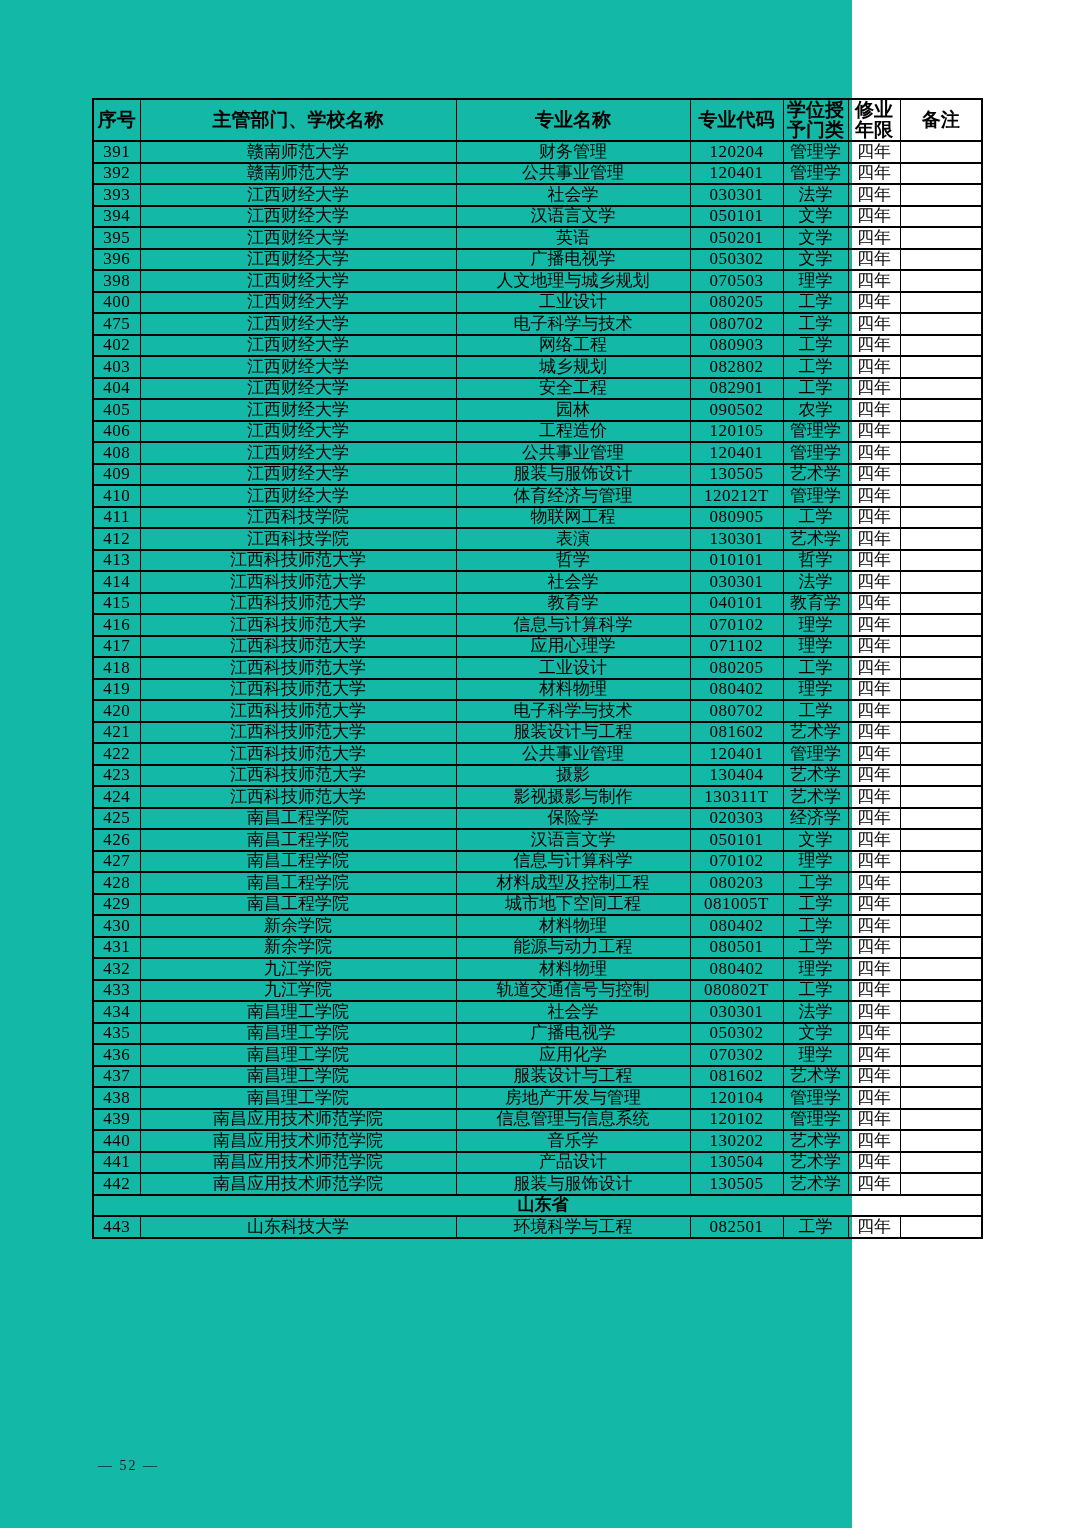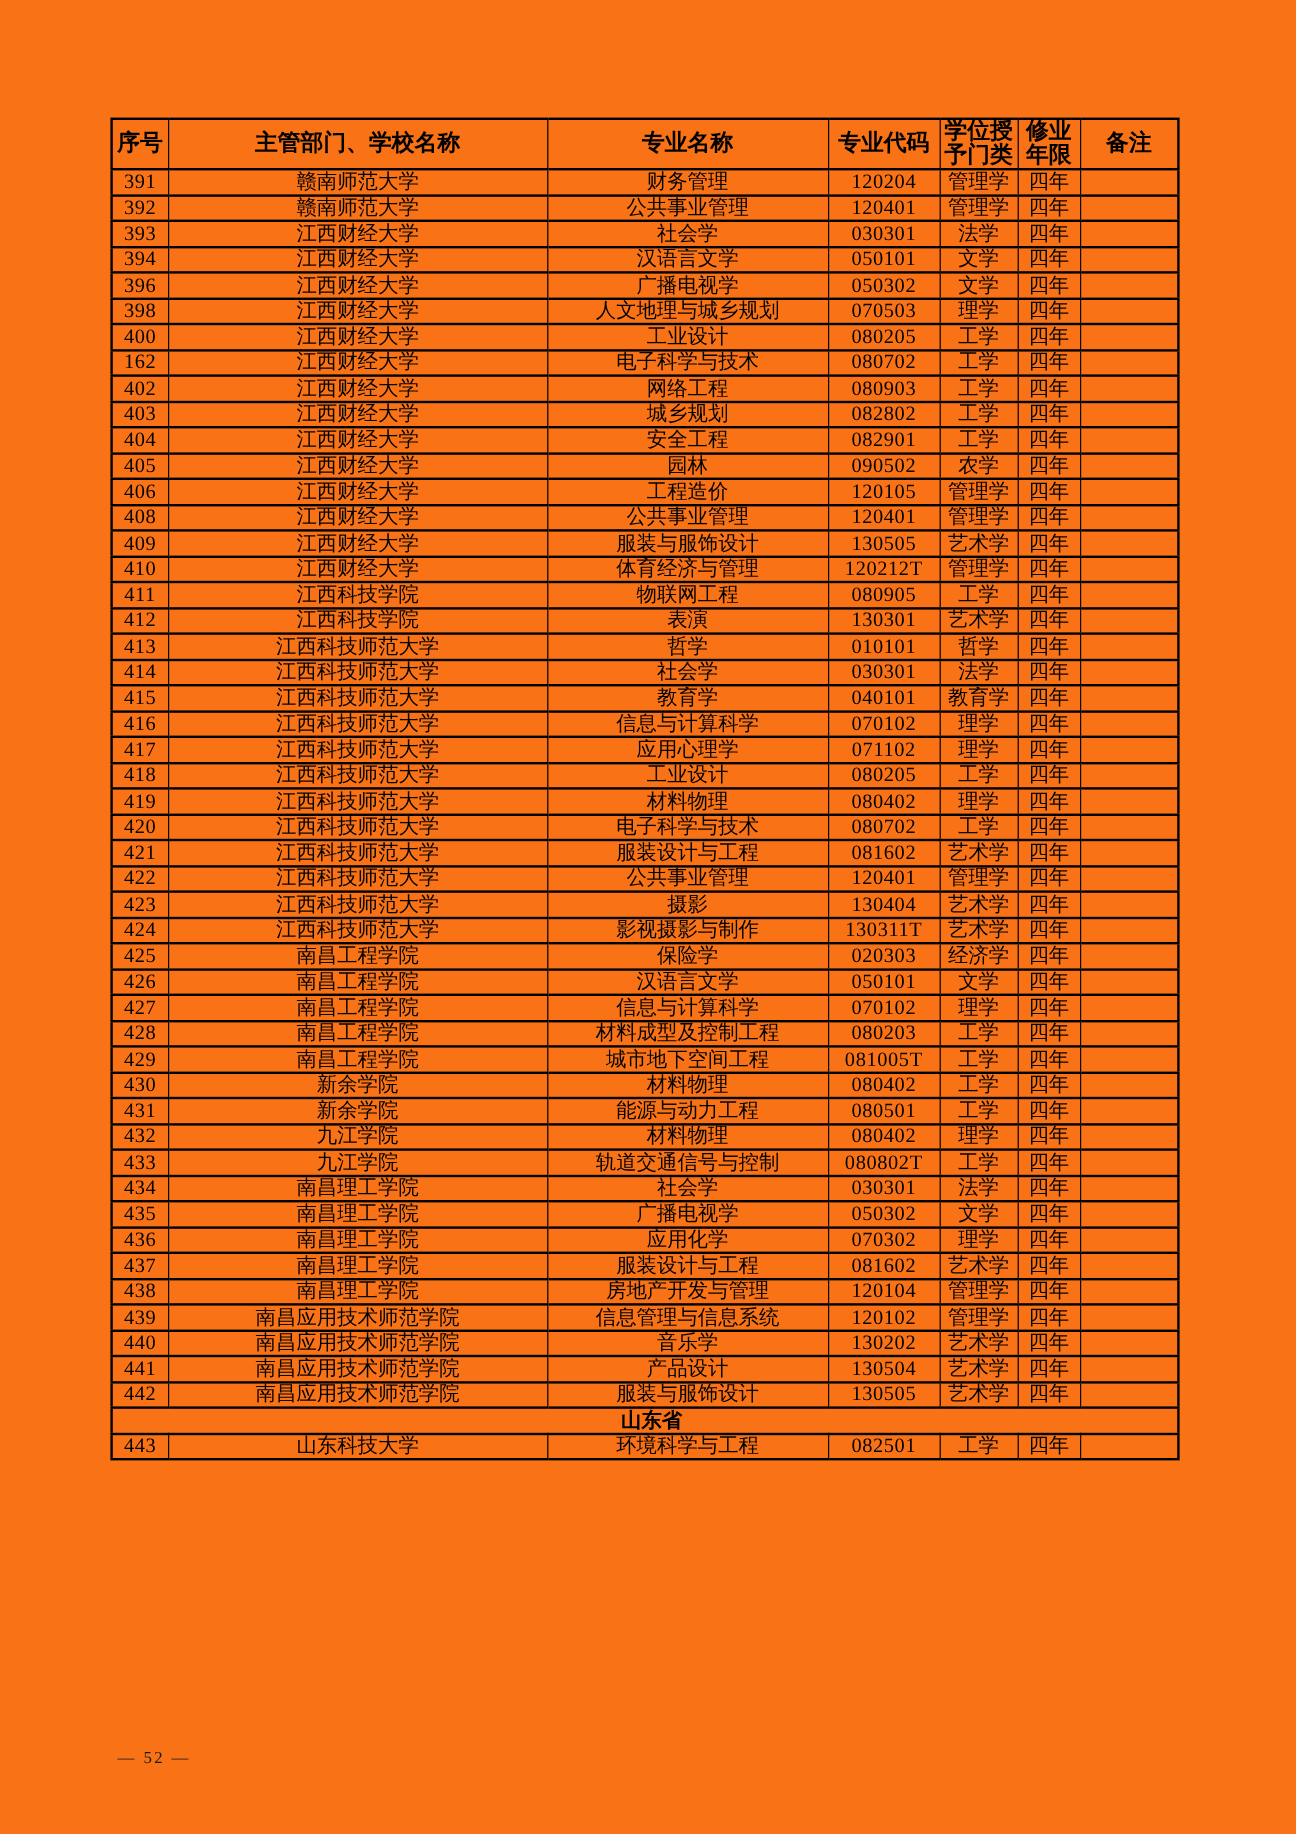--- a/index.html
+++ b/index.html
@@ -2,23 +2,23 @@
 <html lang="zh"><head>
 <meta charset="utf-8">
 <style>
   html, body {
     margin: 0;
     padding: 0;
     background: #ffffff;
   }
   .sheet {
     position: relative;
-    width: 1080px;
+    width: 852px;
     height: 1528px;
-    background: #f97316;
+    background: #14b8a6;
     font-family: "Liberation Serif", "DejaVu Serif", serif;
     color: #000000;
   }
   table.major-table {
     position: absolute;
     left: 92px;
     top: 98px;
     border-collapse: collapse;
     table-layout: fixed;
     width: 889px;
@@ -132,20 +132,29 @@
         <tr>
           <td class="num">394</td>
           <td>江西财经大学</td>
           <td>汉语言文学</td>
           <td class="num">050101</td>
           <td>文学</td>
           <td>四年</td>
           <td></td>
         </tr>
         <tr>
+          <td class="num">395</td>
+          <td>江西财经大学</td>
+          <td>英语</td>
+          <td class="num">050201</td>
+          <td>文学</td>
+          <td>四年</td>
+          <td></td>
+        </tr>
+        <tr>
           <td class="num">396</td>
           <td>江西财经大学</td>
           <td>广播电视学</td>
           <td class="num">050302</td>
           <td>文学</td>
           <td>四年</td>
           <td></td>
         </tr>
         <tr>
           <td class="num">398</td>
@@ -159,21 +168,21 @@
         <tr>
           <td class="num">400</td>
           <td>江西财经大学</td>
           <td>工业设计</td>
           <td class="num">080205</td>
           <td>工学</td>
           <td>四年</td>
           <td></td>
         </tr>
         <tr>
-          <td class="num">162</td>
+          <td class="num">475</td>
           <td>江西财经大学</td>
           <td>电子科学与技术</td>
           <td class="num">080702</td>
           <td>工学</td>
           <td>四年</td>
           <td></td>
         </tr>
         <tr>
           <td class="num">402</td>
           <td>江西财经大学</td>

